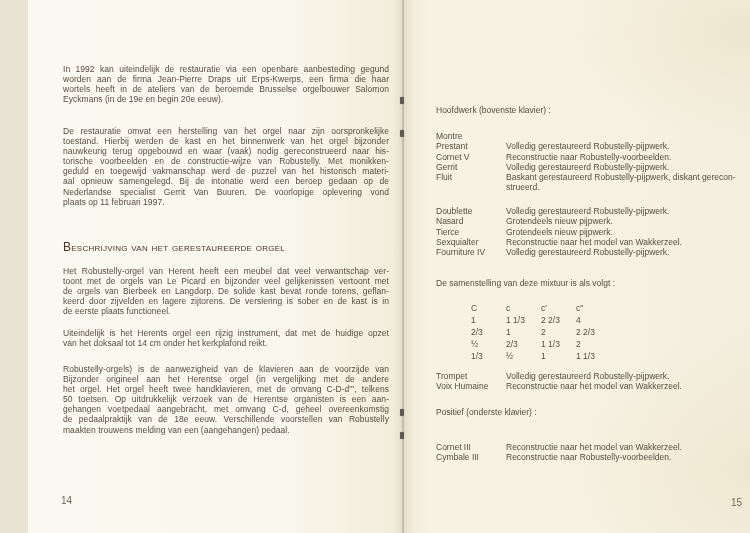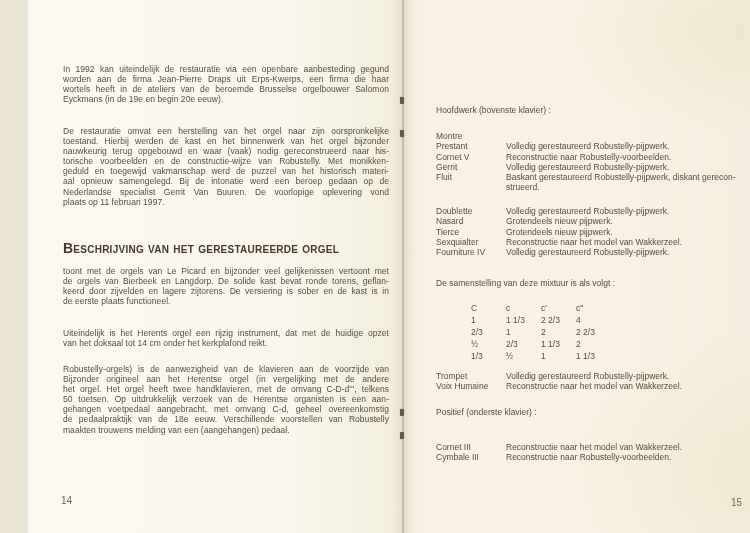--- a/index.html
+++ b/index.html
@@ -20,21 +20,21 @@
     background:linear-gradient(90deg,rgba(140,126,96,0.12) 0%,rgba(140,126,96,0) 100%);}
   .gutter-line{position:absolute;left:374px;top:0;width:2px;height:533px;background:#c6bda6;}
   .staple{position:absolute;left:372px;width:4px;height:7px;background:#5d5a53;border-radius:1px;box-shadow:0 0 1px rgba(60,55,45,.6);}
   .st1{top:97px;} .st2{top:130px;} .st3{top:409px;} .st4{top:432px;}
 
   
   .para{position:absolute;left:35px;width:326px;font-size:8.5px;line-height:10.1px;letter-spacing:0.04px;}
   .tline{text-align:justify;text-align-last:justify;}
   .tlast{text-align-last:left;}
   .p1{top:64px;} .p2{top:126px;} .p3{top:266px;} .p4{top:328px;} .p5{top:364px;}
-  .heading{position:absolute;left:35px;top:240px;width:330px;font-size:14px;font-weight:bold;
+  .heading{position:absolute;left:35px;top:240px;width:330px;font-size:12px;font-weight:normal;
     font-variant:small-caps;letter-spacing:0.25px;color:#4a362a;}
 
   
   .rline{position:absolute;left:33px;width:330px;font-size:8.5px;line-height:10.3px;}
   .r-intro{top:67px;}
   .r-hoofdwerk{top:105px;}
   .stops{position:absolute;left:33px;width:332px;font-size:8.5px;line-height:10.3px;}
   .stoprow{display:grid;grid-template-columns:70px 1fr;}
   .stoprow .desc{white-space:pre-line;}
   .g1{top:131px;} .g2{top:206px;} .g3{top:371px;} .g4{top:442px;}
@@ -63,20 +63,21 @@
         <div class="tline">toestand. Hierbij werden de kast en het binnenwerk van het orgel bijzonder</div>
         <div class="tline">nauwkeurig terug opgebouwd en waar (vaak) nodig gereconstrueerd naar his-</div>
         <div class="tline">torische voorbeelden en de constructie-wijze van Robustelly. Met monikken-</div>
         <div class="tline">geduld en toegewijd vakmanschap werd de puzzel van het historisch materi-</div>
         <div class="tline">aal opnieuw samengelegd. Bij de intonatie werd een beroep gedaan op de</div>
         <div class="tline">Nederlandse specialist Gerrit Van Buuren. De voorlopige oplevering vond</div>
         <div class="tline tlast">plaats op 11 februari 1997.</div>
       </div>
     <div class="heading">Beschrijving van het gerestaureerde orgel</div>
     <div class="para p3">
+        <div class="tline">Het Robustelly-orgel van Herent heeft een meubel dat veel verwantschap ver-</div>
         <div class="tline">toont met de orgels van Le Picard en bijzonder veel gelijkenissen vertoont met</div>
         <div class="tline">de orgels van Bierbeek en Langdorp. De solide kast bevat ronde torens, geflan-</div>
         <div class="tline">keerd door zijvelden en lagere zijtorens. De versiering is sober en de kast is in</div>
         <div class="tline tlast">de eerste plaats functioneel.</div>
       </div>
     <div class="para p4">
         <div class="tline">Uiteindelijk is het Herents orgel een rijzig instrument, dat met de huidige opzet</div>
         <div class="tline tlast">van het doksaal tot 14 cm onder het kerkplafond reikt.</div>
       </div>
     <div class="para p5">

